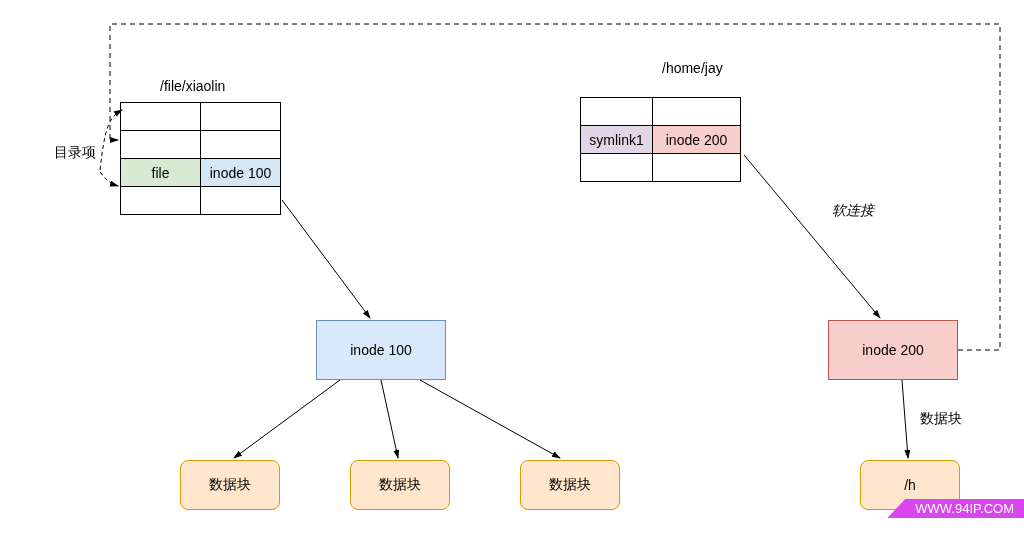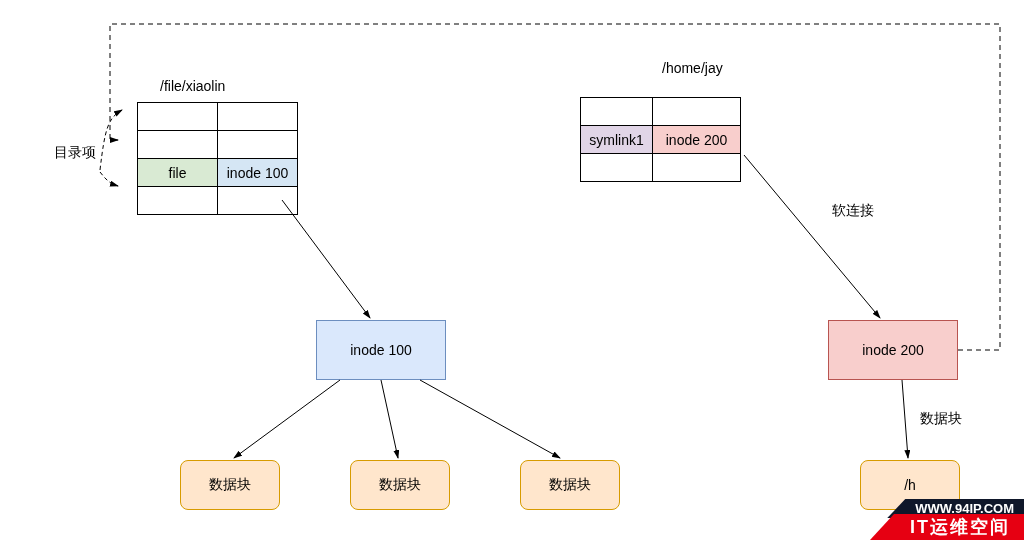--- a/index.html
+++ b/index.html
@@ -50,23 +50,23 @@
   .watermark {
     position: absolute;
     right: 0;
     bottom: 0;
     width: 240px;
     height: 60px;
   }
   .watermark .red1 {
     position: absolute;
     right: 0; bottom: 22px;
-    background: #0f172a;
+    background: #d946ef;
     color: #fff;
-    font-weight: bold;
+    font-weight: normal;
     font-size: 13px;
     padding: 2px 10px 2px 28px;
     clip-path: polygon(18px 0, 100% 0, 100% 100%, 0 100%);
   }
   .watermark .red2 {
     position: absolute;
     right: 0; bottom: 0;
     background: #e60012;
     color: #fff;
     font-weight: bold;
@@ -76,21 +76,21 @@
     letter-spacing: 2px;
   }
 </style>
 </head>
 <body>
 
 <div class="abs label" style="left:160px; top:78px;">/file/xiaolin</div>
 
 <div class="abs label" style="left:54px; top:144px;">目录项</div>
 
-<table class="abs tbl" style="left:120px; top:102px;margin-left:17px;">
+<table class="abs tbl" style="left:120px; top:102px;">
   <tbody>
       <tr>
         <td></td>
         <td></td>
       </tr>
   <tr>
         <td></td>
         <td></td>
       </tr>
   <tr>
@@ -122,21 +122,21 @@
     <td class="cell-purple" style="width:72px">symlink1</td>
     <td class="cell-pink" style="width:88px">inode 200</td>
   </tr>
   <tr>
         <td style="width:72px"></td>
         <td style="width:88px"></td>
       </tr>
 </tbody>
   </table>
 
-<div class="abs label" style="left:832px; top:202px;">软连接</div>
+<div class="abs label" style="left:832px; top:202px;font-style:italic;">软连接</div>
 
 <div class="abs inode-box inode-pink" style="left:828px; top:320px;">inode 200</div>
 
 <div class="abs label" style="left:920px; top:410px;">数据块</div>
 
 <div class="abs datablock" style="left:860px; top:460px; width:100px;">/h</div>
 
 <svg class="connectors">
   <defs>
     <marker id="arrow" markerWidth="10" markerHeight="10" refX="8" refY="3" orient="auto">
@@ -158,14 +158,13 @@
 
   <line x1="744" y1="155" x2="880" y2="318" stroke="#000" marker-end="url(#arrow)"></line>
 
   <line x1="902" y1="380" x2="908" y2="458" stroke="#000" marker-end="url(#arrow)"></line>
 
   <path d="M958 350 L1000 350 L1000 24 L110 24 L110 140 L118 140" stroke="#000" fill="none" stroke-dasharray="5,4" marker-end="url(#arrow-dash)"></path>
 </svg>
 
 <div class="watermark">
   <div class="red1">WWW.94IP.COM</div>
-  <div class="red2">IT运维空间</div>
 </div>
 
 </body></html>

